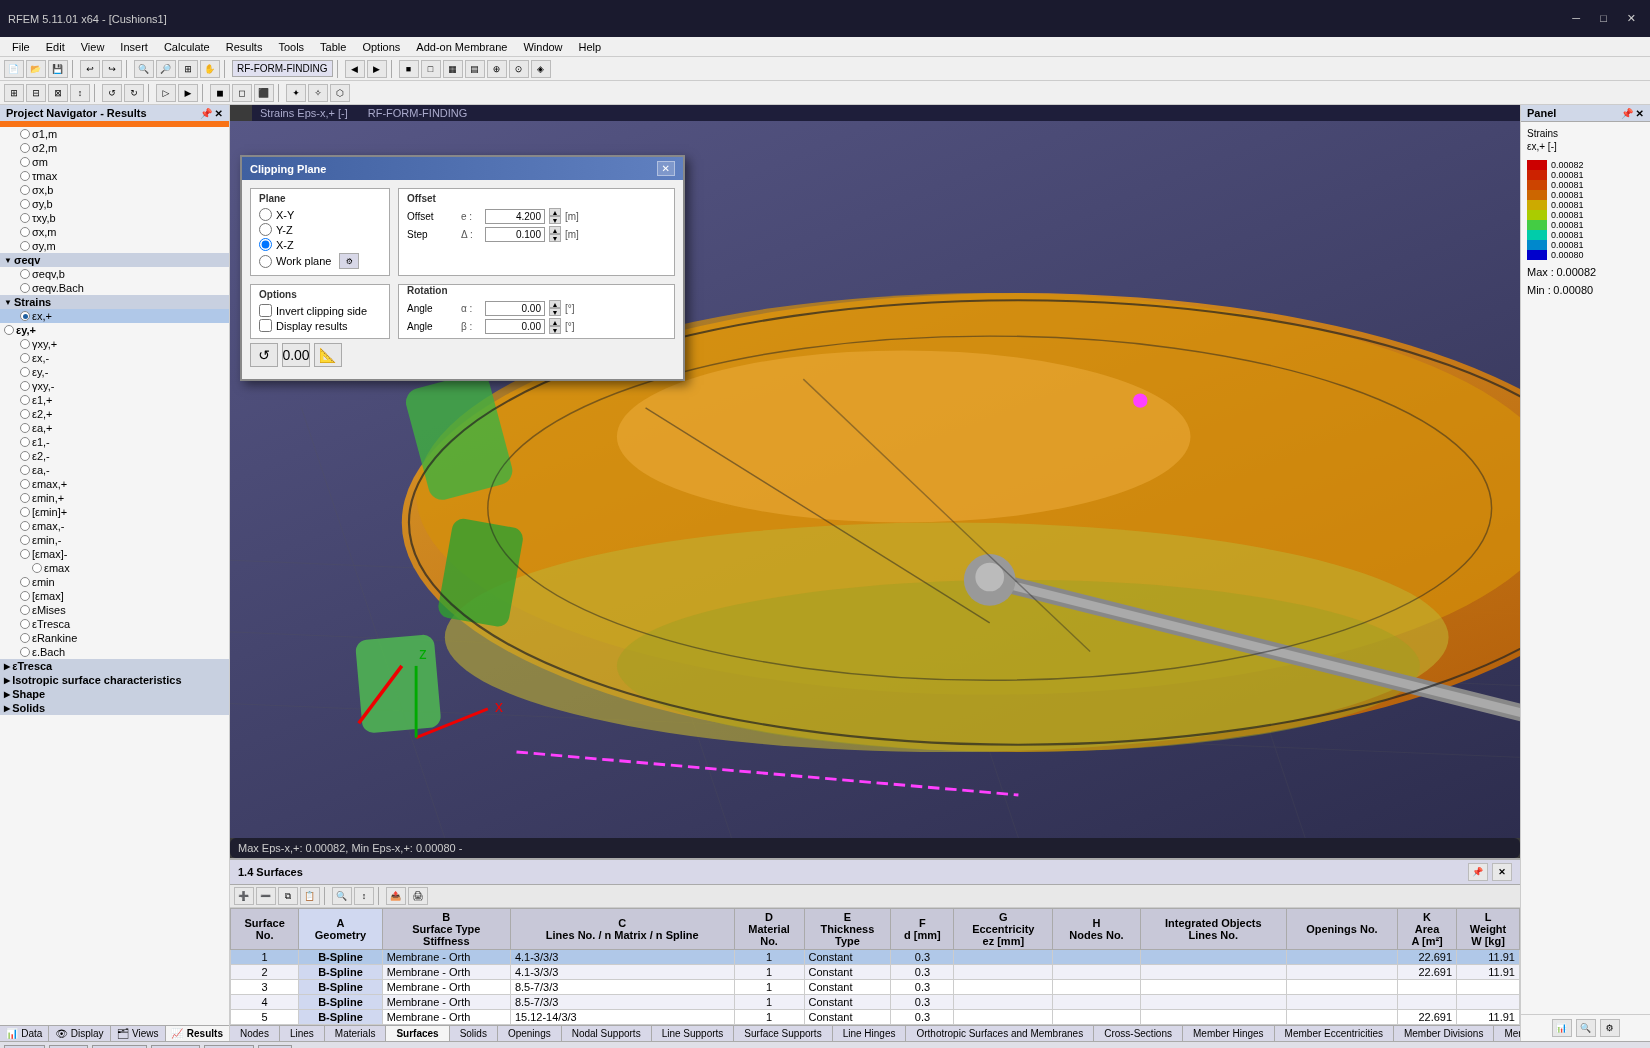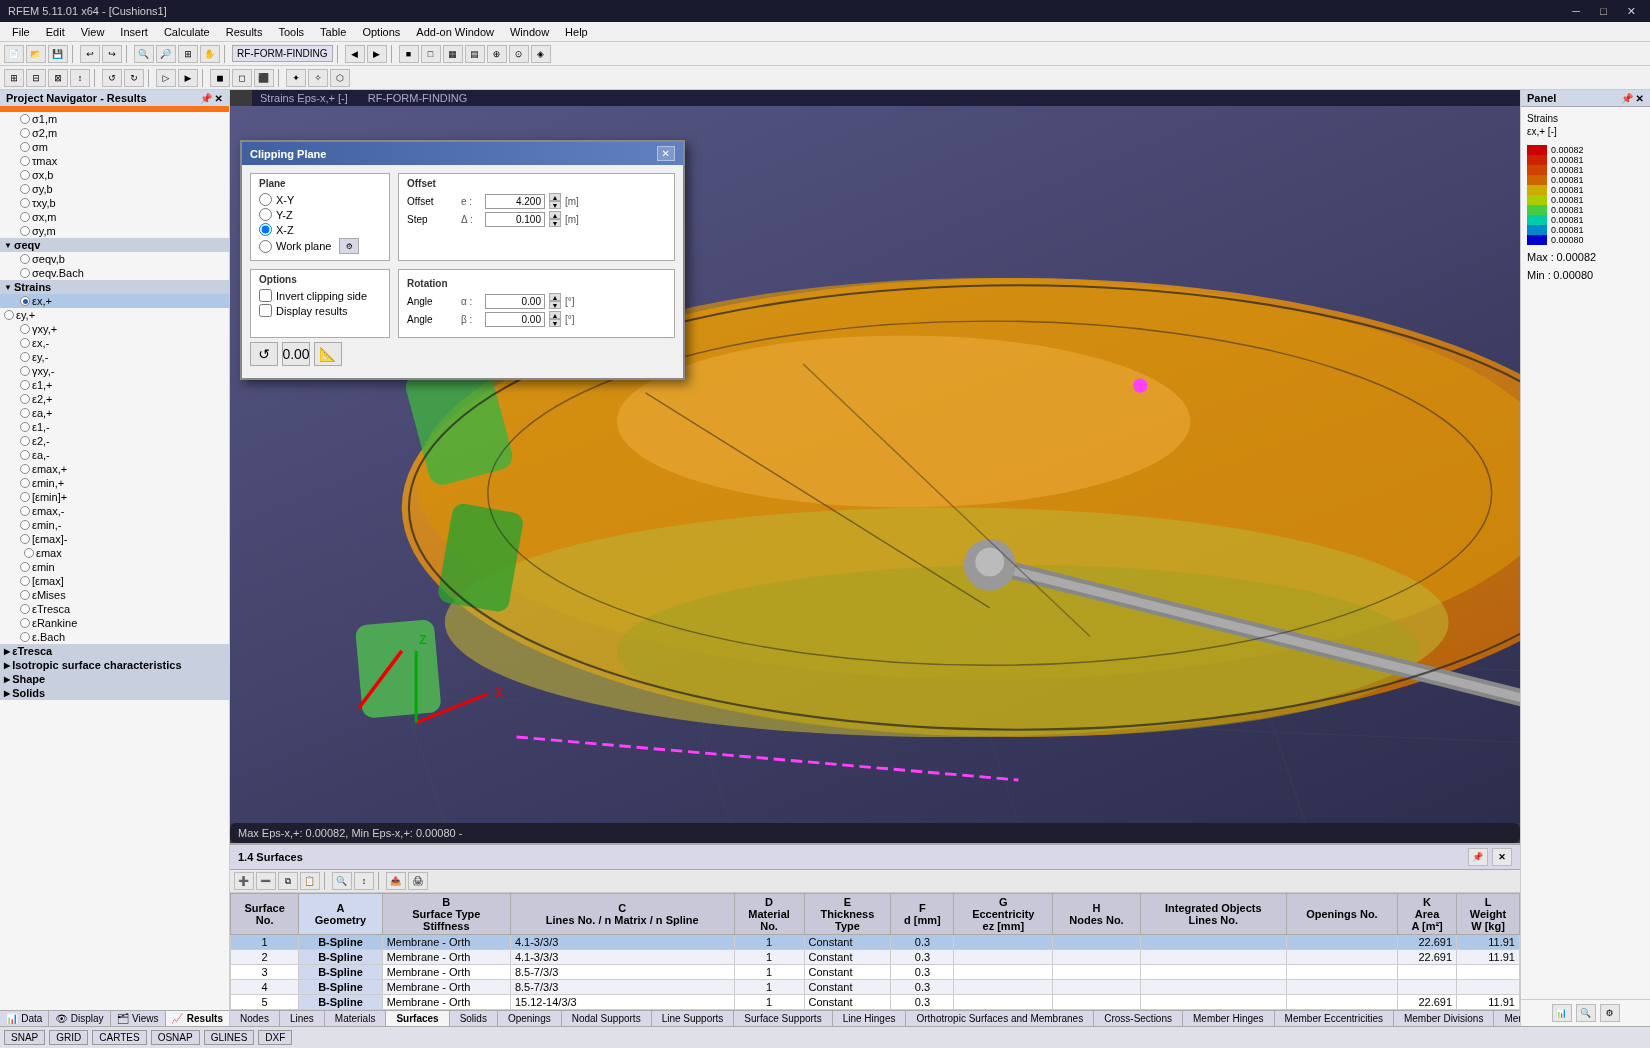--- a/index.html
+++ b/index.html
@@ -1,19 +1,19 @@
 <!DOCTYPE html>
 <html><head>
   <meta charset="utf-8">
   <style>
     * { box-sizing: border-box; margin: 0; padding: 0; font-family: 'Segoe UI', Tahoma, Arial, sans-serif; font-size: 11px; }
     body { background: #2c2c2c; width: 1650px; height: 1048px; overflow: hidden; position: relative; }
 
     
-    #titlebar { background: #1a1a2e; color: #ccc; height: 22px; display: flex; align-items: center; padding: 8px 8px; justify-content: space-between; }
+    #titlebar { background: #1a1a2e; color: #ccc; height: 37px; display: flex; align-items: center; padding: 8px 8px; justify-content: space-between; }
     #titlebar .win-controls { display: flex; gap: 8px; font-size: 12px; }
     #titlebar .win-controls span { cursor: pointer; padding: 2px 6px; }
 
     
     #menubar { background: #f0f0f0; height: 20px; display: flex; align-items: center; padding: 0 4px; border-bottom: 1px solid #ccc; }
     #menubar .menu-item { padding: 2px 8px; cursor: pointer; font-size: 11px; }
 
     
     #toolbar1, #toolbar2 { background: #f0f0f0; height: 24px; display: flex; align-items: center; padding: 0 4px; border-bottom: 1px solid #ccc; gap: 2px; }
     .tb-btn { width: 20px; height: 18px; background: #e8e8e8; border: 1px solid #bbb; cursor: pointer; display: flex; align-items: center; justify-content: center; font-size: 9px; }
@@ -89,21 +89,21 @@
     .radio-row { display: flex; align-items: center; gap: 4px; margin: 2px 0; cursor: pointer; }
     .dialog-radio { cursor: pointer; }
     .field-row { display: flex; align-items: center; gap: 4px; margin: 2px 0; }
     .field-label { width: 50px; font-size: 10px; }
     .field-sublabel { width: 20px; font-size: 10px; color: #555; }
     .field-input { width: 60px; border: 1px solid #999; padding: 1px 3px; font-size: 10px; text-align: right; }
     .field-unit { font-size: 10px; color: #555; }
     .spin-btns { display: flex; flex-direction: column; }
     .spin-btn { width: 12px; height: 8px; background: #e0e0e0; border: 1px solid #aaa; cursor: pointer; display: flex; align-items: center; justify-content: center; font-size: 7px; line-height: 1; }
     #options-section { border: 1px solid #aaa; padding: 4px 8px; background: white; margin-top: 4px; }
-    #rotation-section { border: 1px solid #aaa; padding: 8px 8px; background: white; margin-top: 4px; flex: 1; }
+    #rotation-section { border: 1px solid #aaa; padding: 0 8px; background: white; margin-top: 4px; flex: 1; }
     .checkbox-row { display: flex; align-items: center; gap: 4px; margin: 2px 0; cursor: pointer; }
     #dialog-bottom-row { display: flex; gap: 8px; margin-top: 4px; }
     #dialog-footer { display: flex; justify-content: flex-end; padding: 4px 8px 8px; border-top: 1px solid #ccc; margin-top: 4px; }
     .dialog-btn { padding: 3px 16px; border: 1px solid #888; background: #e8e8e8; cursor: pointer; font-size: 11px; }
     .icon-btn { width: 28px; height: 24px; background: #e8e8e8; border: 1px solid #aaa; cursor: pointer; display: flex; align-items: center; justify-content: center; font-size: 14px; }
     #dialog-icons { display: flex; gap: 4px; margin-top: 4px; padding: 0 0 4px; }
 
     
     ::-webkit-scrollbar { width: 8px; height: 8px; }
     ::-webkit-scrollbar-track { background: #ddd; }
@@ -133,21 +133,21 @@
 <div id="menubar">
   <div class="menu-item">File</div>
   <div class="menu-item">Edit</div>
   <div class="menu-item">View</div>
   <div class="menu-item">Insert</div>
   <div class="menu-item">Calculate</div>
   <div class="menu-item">Results</div>
   <div class="menu-item">Tools</div>
   <div class="menu-item">Table</div>
   <div class="menu-item">Options</div>
-  <div class="menu-item">Add-on Window</div>
+  <div class="menu-item">Add-on Membrane</div>
   <div class="menu-item">Window</div>
   <div class="menu-item">Help</div>
 </div>
 
 <div id="toolbar1">
   <div class="tb-btn">📄</div>
   <div class="tb-btn">📂</div>
   <div class="tb-btn">💾</div>
   <div class="tb-sep"></div>
   <div class="tb-btn">↩</div>
@@ -254,21 +254,21 @@
         <span>σeqv.Bach</span>
       </div>
       <div class="nav-section-header">
         <span class="expand-arrow">▼</span>
         <span>Strains</span>
       </div>
       <div class="tree-item selected" style="padding-left: 20px;">
         <span class="radio-dot filled"></span>
         <span>εx,+</span>
       </div>
-      <div class="tree-item" style="">
+      <div class="tree-item" style=" font-weight: bold;">
         <span class="radio-dot"></span>
         <span>εy,+</span>
       </div>
       <div class="tree-item" style="padding-left: 20px;">
         <span class="radio-dot"></span>
         <span>γxy,+</span>
       </div>
       <div class="tree-item" style="padding-left: 20px;">
         <span class="radio-dot"></span>
         <span>εx,-</span>
@@ -322,21 +322,21 @@
         <span>εmax,-</span>
       </div>
       <div class="tree-item" style="padding-left: 20px;">
         <span class="radio-dot"></span>
         <span>εmin,-</span>
       </div>
       <div class="tree-item" style="padding-left: 20px;">
         <span class="radio-dot"></span>
         <span>[εmax]-</span>
       </div>
-      <div class="tree-item" style="padding-left: 24px;">
+      <div class="tree-item" style="padding-left: 32px;">
         <span class="radio-dot"></span>
         <span>εmax</span>
       </div>
       <div class="tree-item" style="padding-left: 20px;">
         <span class="radio-dot"></span>
         <span>εmin</span>
       </div>
       <div class="tree-item" style="padding-left: 20px;">
         <span class="radio-dot"></span>
         <span>[εmax]</span>

